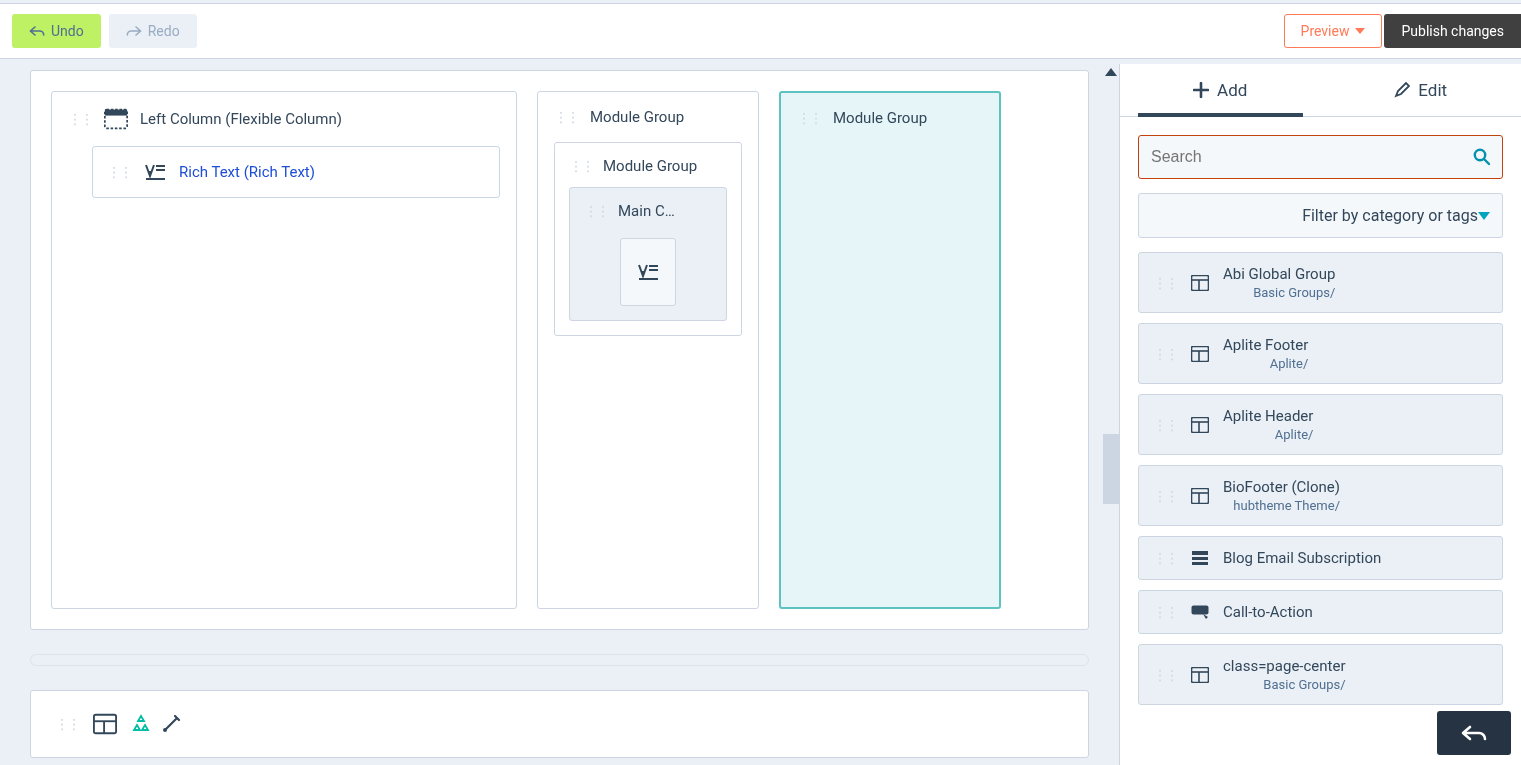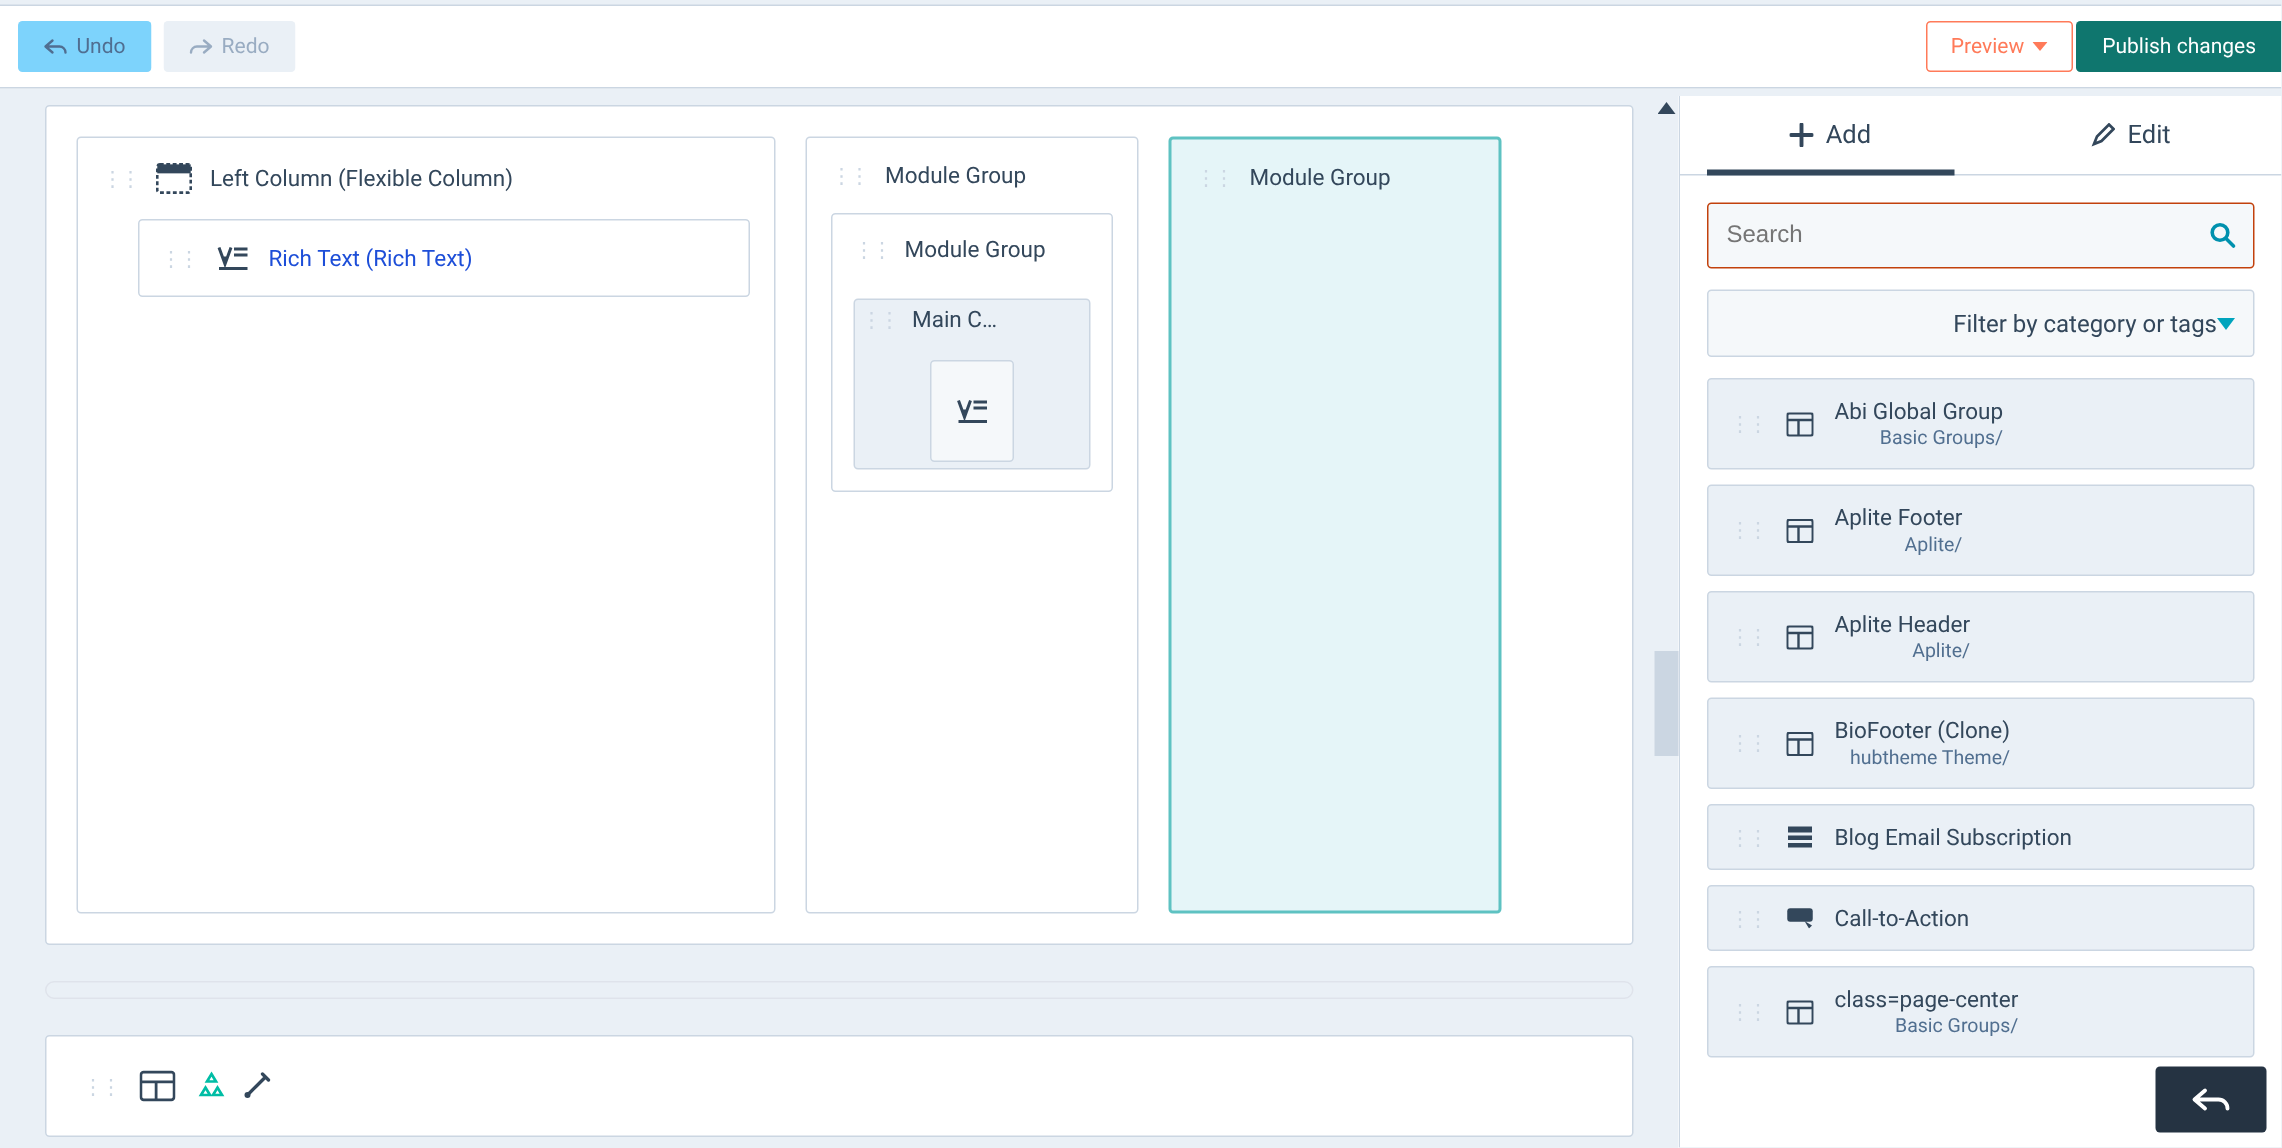--- a/index.html
+++ b/index.html
@@ -32,35 +32,35 @@
   display: inline-flex;
   align-items: center;
   gap: 6px;
   padding: 8px 16px;
   border-radius: 3px;
   font-size: 14px;
   cursor: pointer;
   border: 1px solid transparent;
 }
 .btn-ghost {
-  background: #7dd3fc;
+  background: #bef264;
   color: #506e91;
 }
 .btn-ghost.disabled {
   background: #eaf0f6;
   color: #99acc2;
   cursor: not-allowed;
 }
 .btn-outline {
   background: #fff;
   border: 1px solid #ff7a59;
   color: #ff7a59;
 }
 .btn-primary {
-  background: #0f766e;
+  background: #404040;
   color: #fff;
 }
 .toolbar-right { display: flex; gap: 2px; padding-right: 0px; }
 
 
 .workspace {
   position: absolute;
   top: 64px;
   left: 0;
   right: 0;
@@ -134,25 +134,25 @@
 }
 .module-card .title { font-size: 15px; color: #1d4ed8; }
 
 .inner-group {
   margin-top: 0;
   border: 1px solid #cbd6e2;
   border-radius: 3px;
   padding: 14px;
 }
 .inner-inner {
-  margin-top: 24px;
+  margin-top: 12px;
   background: #eaf0f6;
   border: 1px solid #cbd6e2;
   border-radius: 3px;
-  padding: 4px;
+  padding: 14px;
   text-align: center;
 }
 .inner-inner .hd {
   display: flex; align-items: center; gap: 10px; justify-content: flex-start;
   margin-bottom: 18px;
 }
 .module-tile {
   width: 56px; height: 68px;
   margin: 0 auto;
   background: #f5f8fa;

